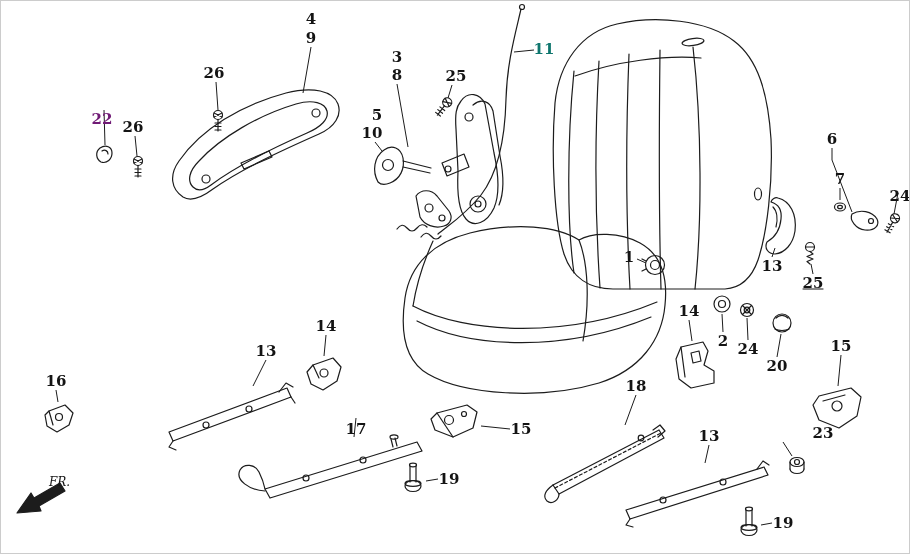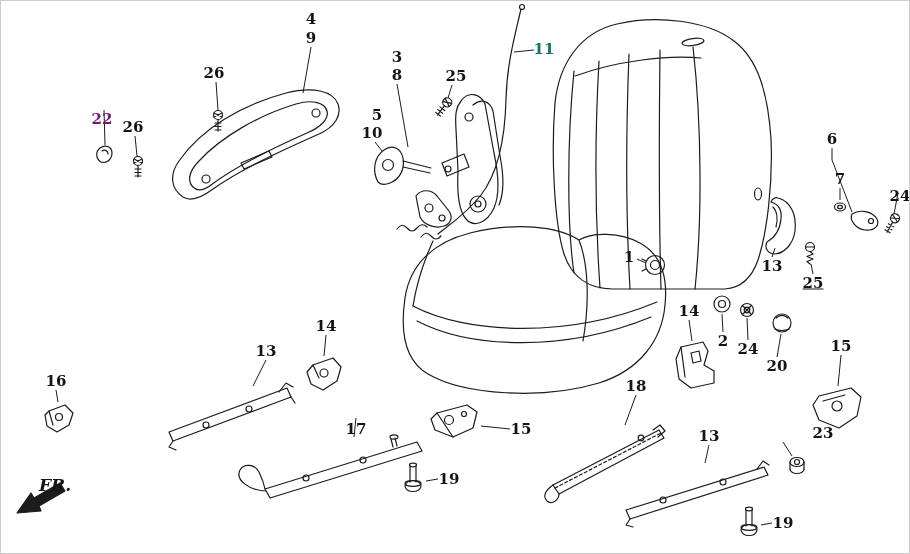--- a/index.html
+++ b/index.html
@@ -9,23 +9,23 @@
     border:1px solid #cccccc;box-sizing:border-box;
   }
   svg.layer{position:absolute;left:0;top:0;width:910px;height:554px;}
   .callout{
     position:absolute;transform:translate(-50%,-50%);
     font-family:"DejaVu Serif","Liberation Serif",serif;
     font-weight:700;font-size:15px;color:#141414;line-height:1;
     white-space:nowrap;user-select:none;
   }
   .fr-label{
-    position:absolute;left:38px;top:474px;
+    position:absolute;left:48px;top:474px;
     font-family:"DejaVu Serif","Liberation Serif",serif;
-    font-weight:700;font-style:italic;font-size:17px;color:#141414;
+    font-weight:400;font-style:italic;font-size:12px;color:#141414;
   }
 </style>
 </head>
 <body>
 
 <div class="canvas">
 
   <svg class="layer" viewBox="0 0 910 554">
     <g fill="none" stroke="#1c1c1c" stroke-width="1.2" stroke-linecap="round" stroke-linejoin="round">
 

